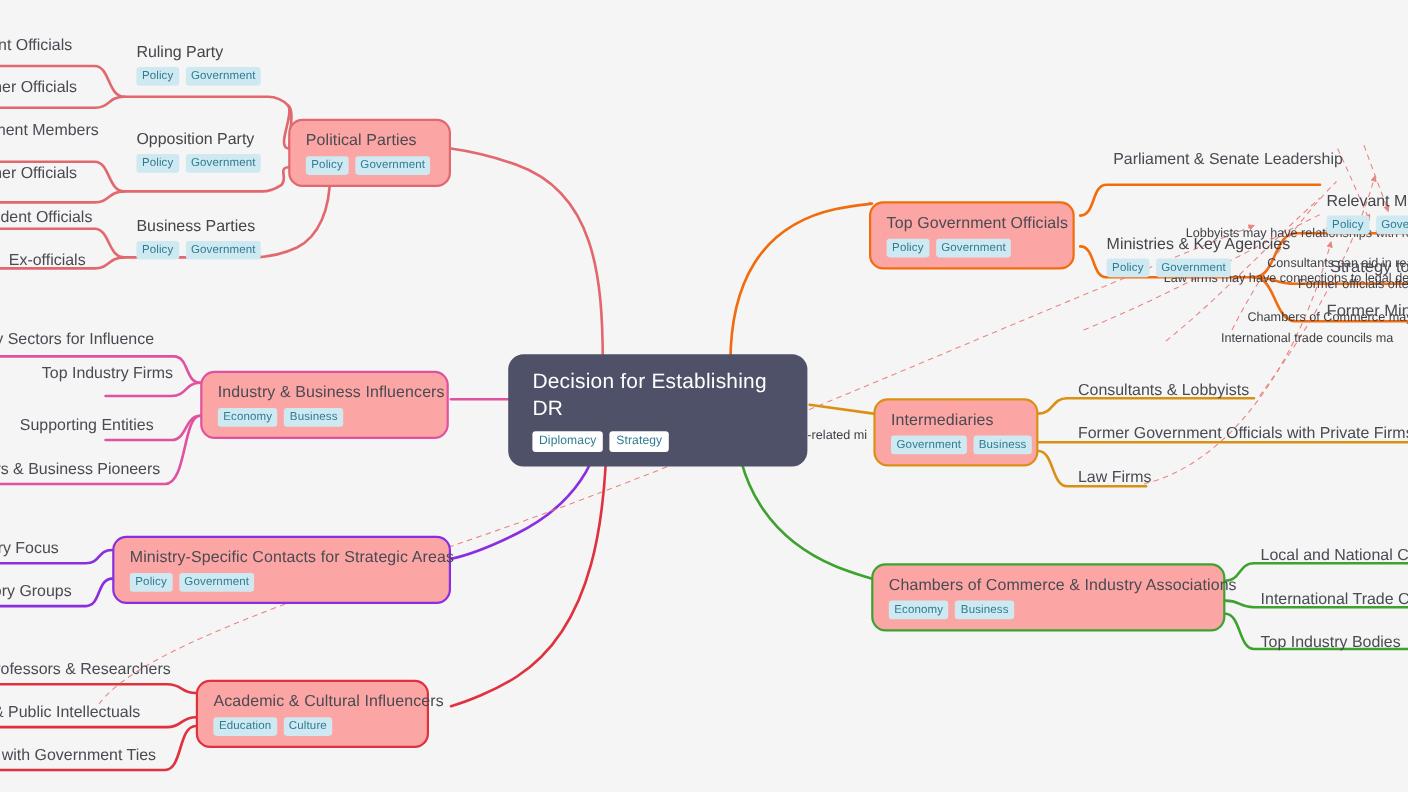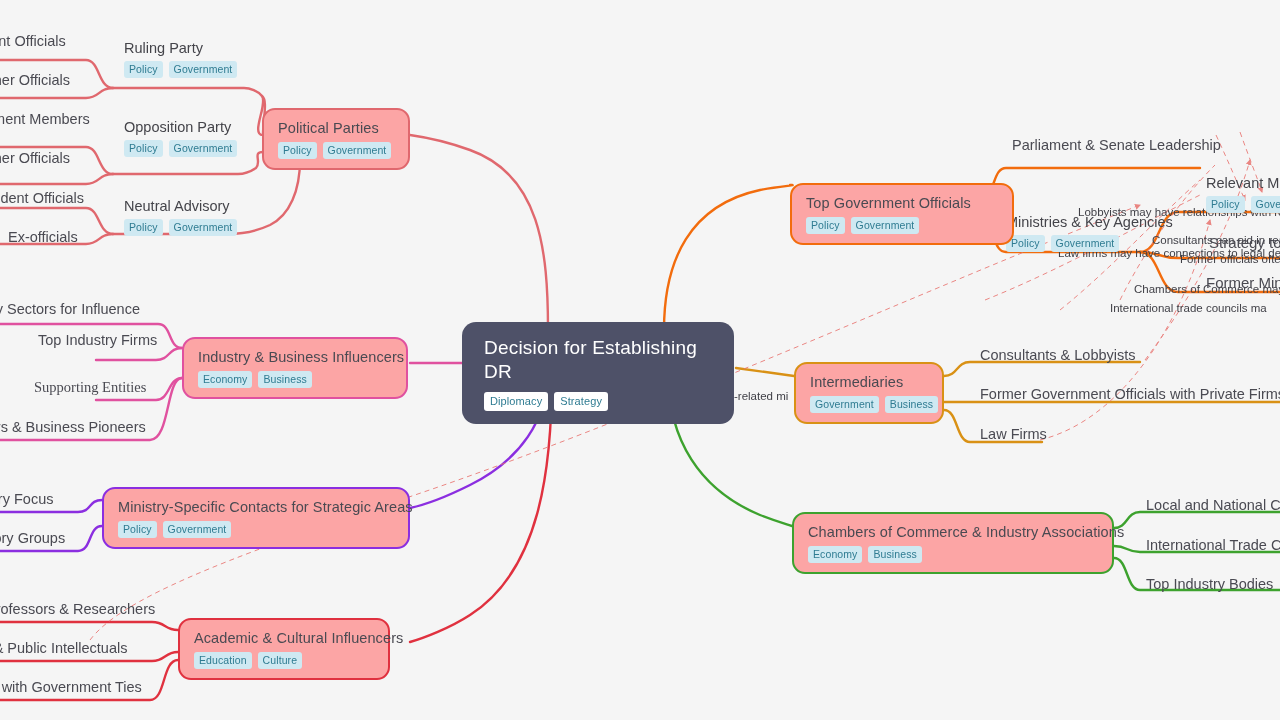--- a/index.html
+++ b/index.html
@@ -155,39 +155,39 @@
     <div class="title" style="font-size:14.5px;">Opposition Party</div>
     <div class="tags">
       <span class="tag">Policy</span>
       <span class="tag">Government</span>
     </div>
   </div>
   <div class="leaf" style="left:-44px;top:110px;">Parliament Members</div>
   <div class="leaf" style="left:-32px;top:149px;">Former Officials</div>
 
   <div style="position:absolute;left:124px;top:198px;z-index:4;">
-    <div class="title" style="font-size:14.5px;">Neutral Advisory</div>
+    <div class="title" style="font-size:14.5px;">Business Parties</div>
     <div class="tags">
       <span class="tag">Policy</span>
       <span class="tag">Government</span>
     </div>
   </div>
   <div class="leaf" style="left:-52px;top:189px;">Independent Officials</div>
   <div class="leaf" style="left:8px;top:228px;">Ex-officials</div>
 
   <div class="node c-pink" style="left:182px;top:337px;width:226px;">
     <div class="title">Industry &amp; Business Influencers</div>
     <div class="tags">
       <span class="tag">Economy</span>
       <span class="tag">Business</span>
     </div>
   </div>
   <div class="leaf" style="left:-22px;top:300px;">Key Sectors for Influence</div>
   <div class="leaf" style="left:38px;top:331px;">Top Industry Firms</div>
-  <div class="leaf" style="left:34px;top:378px;font-family:Liberation Serif, serif;">Supporting Entities</div>
+  <div class="leaf" style="left:18px;top:378px;">Supporting Entities</div>
   <div class="leaf" style="left:-84px;top:418px;">Entrepreneurs &amp; Business Pioneers</div>
 
   <div class="node c-purple" style="left:102px;top:487px;width:308px;">
     <div class="title">Ministry-Specific Contacts for Strategic Areas</div>
     <div class="tags">
       <span class="tag">Policy</span>
       <span class="tag">Government</span>
     </div>
   </div>
   <div class="leaf" style="left:-40px;top:490px;">Ministry Focus</div>
@@ -197,21 +197,21 @@
     <div class="title">Academic &amp; Cultural Influencers</div>
     <div class="tags">
       <span class="tag">Education</span>
       <span class="tag">Culture</span>
     </div>
   </div>
   <div class="leaf" style="left:-14px;top:600px;">Professors &amp; Researchers</div>
   <div class="leaf" style="left:-56px;top:639px;">Writers &amp; Public Intellectuals</div>
   <div class="leaf" style="left:-58px;top:678px;">Advisors with Government Ties</div>
 
-  <div class="node c-orange" style="left:790px;top:183px;width:224px;">
+  <div class="node c-orange" style="left:790px;top:183px;width:187px;">
     <div class="title">Top Government Officials</div>
     <div class="tags">
       <span class="tag">Policy</span>
       <span class="tag">Government</span>
     </div>
   </div>
   <div class="leaf" style="left:1012px;top:136px;">Parliament &amp; Senate Leadership</div>
 
   <div style="position:absolute;left:1006px;top:214px;z-index:4;">
     <div class="title" style="font-size:14.5px;">Ministries &amp; Key Agencies</div>

